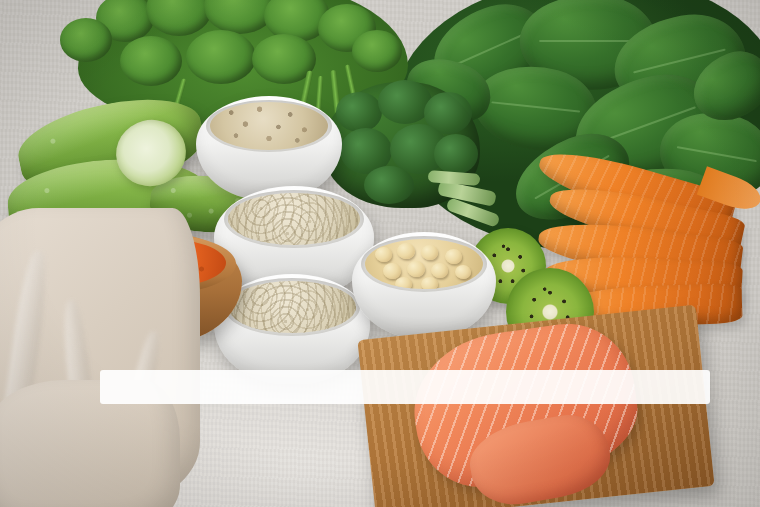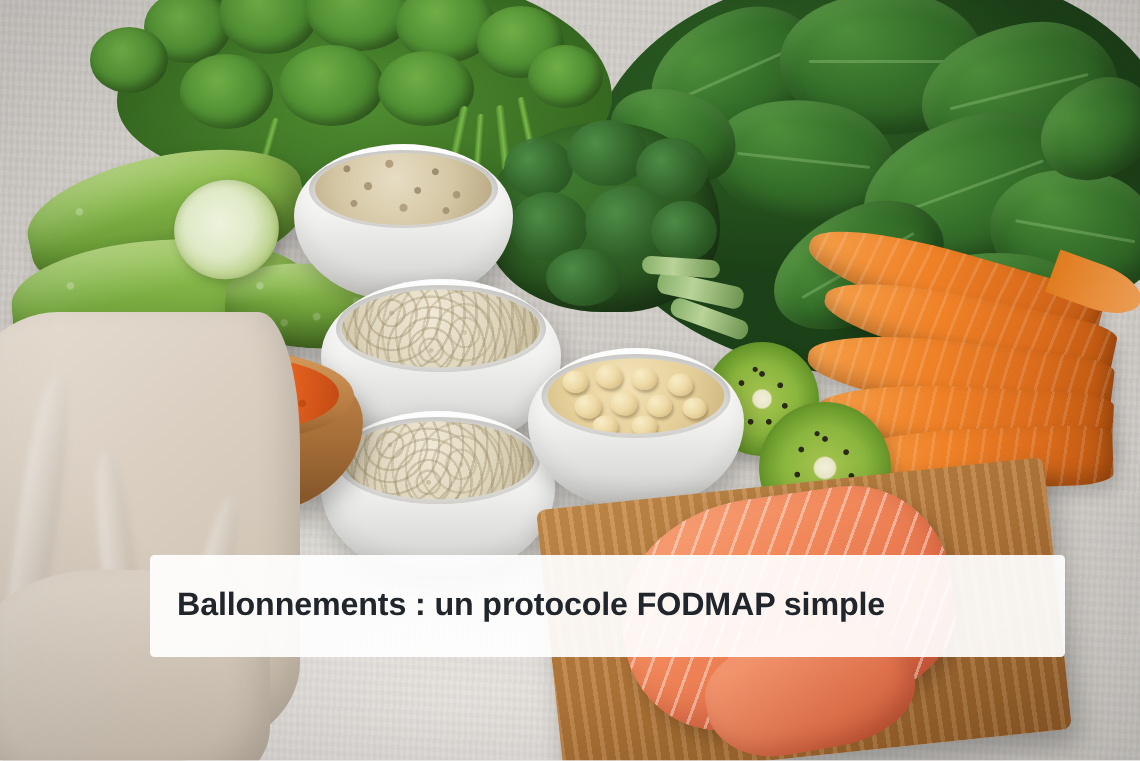--- a/index.html
+++ b/index.html
@@ -424,16 +424,15 @@
 
   <div class="cloth" style="left:-30px;top:208px;width:230px;height:300px;"></div>
   <div class="cloth-fold" style="left:10px;top:250px;width:26px;height:230px;transform:rotate(8deg);"></div>
   <div class="cloth-fold" style="left:70px;top:300px;width:22px;height:190px;transform:rotate(-6deg);"></div>
   <div class="cloth-fold" style="left:128px;top:330px;width:20px;height:160px;transform:rotate(12deg);"></div>
   <div class="cloth" style="left:-10px;top:380px;width:190px;height:150px;border-radius:40% 20% 30% 20%/30% 40% 30% 40%;"></div>
 
   <div class="vignette"></div>
 
   <div class="caption">
-    <p class="caption-text">Ballonnements : un protocole FODMAP simple</p>
   </div>
 
 </div>
 
 </body></html>

